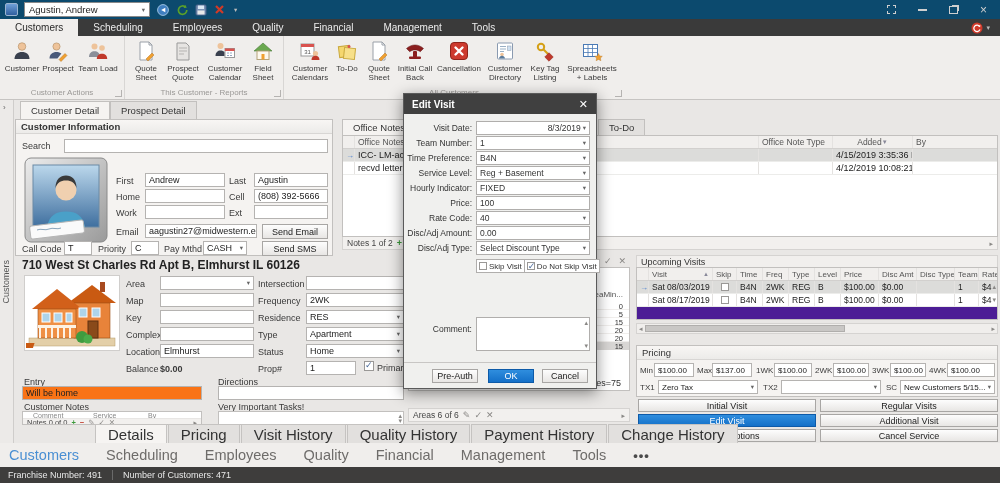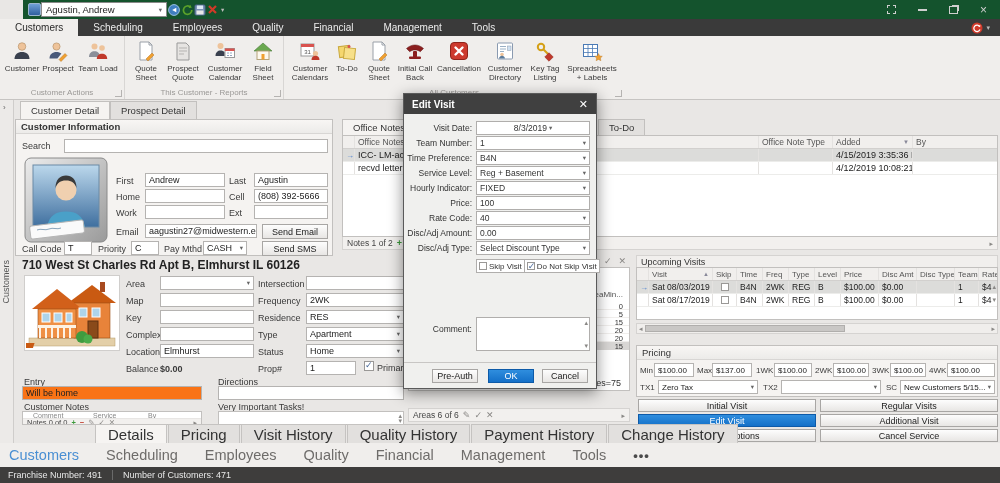--- a/index.html
+++ b/index.html
@@ -1,21 +1,21 @@
 <!DOCTYPE html>
 <html><head>
 <meta charset="utf-8">
 <style>
   * { margin:0; padding:0; box-sizing:border-box; }
   html,body { width:1000px; height:483px; overflow:hidden; }
   body { position:relative; font-family:"Liberation Sans", sans-serif; font-size:10px; color:#333; background:#e9e7e5; cursor:default; }
   .abs { position:absolute; }
 
   
-  .titlebar { position:absolute; top:0; left:0; right:0; height:19px; background:#14532d; display:flex; align-items:center; padding:0 5px; z-index:90;margin-left:23px; }
+  .titlebar { position:absolute; top:0; left:0; right:0; height:19px; background:#0c4a6e; display:flex; align-items:center; gap:6px; padding:0 5px; z-index:90; }
   .app-icon { width:13px; height:13px; border-radius:2px; background:linear-gradient(#6fa0d8,#2f5f9f); border:1px solid #9ab4d0; flex:none; }
   .title-combo { width:126px; height:15px; background:#fff; border:1px solid #8a8a8a; display:flex; align-items:center; justify-content:space-between; padding:0 4px; font-size:9.5px; color:#222; }
   .tb-ico { width:13px; height:13px; display:flex; align-items:center; justify-content:center; flex:none; }
   .win-controls { margin-left:auto; display:flex; align-items:center; gap:22px; padding-right:8px; color:#cfcfcf; }
   .wc-full { width:9px; height:9px; border:1px dashed #cfcfcf; }
   .wc-min { width:9px; height:2px; background:#cfcfcf; }
   .wc-rest { width:9px; height:8px; border:1px solid #cfcfcf; box-shadow:2px -2px 0 -1px #cfcfcf; }
   .wc-close { font-size:12px; line-height:10px; }
 
   
@@ -522,21 +522,21 @@
   <div style="display:flex;height:16px;position:relative">
     <div class="dtab active" style="height:16px">Office Notes</div>
     <div class="dtab" style="height:16px">Misc Info</div>
     <div class="dtab" style="height:16px;position:absolute;left:256px">To-Do</div>
   </div>
   <div style="position:absolute;left:0;top:16px;right:0;bottom:13px;background:#fff;border:1px solid #c2c0be">
     <div class="ghdr" style="height:13px">
       <span class="gcell" style="width:12px"></span>
       <span class="gcell" style="width:404px">Office Notes</span>
       <span class="gcell" style="width:74px">Office Note Type</span>
-      <span class="gcell" style="width:80px;justify-content:space-between">
+      <span class="gcell" style="width:80px;justify-content:center">
           <span>Added</span>
           <span style="font-size:6px;color:#889">▼</span>
         </span>
       <span class="gcell" style="width:84px;border-right:none">By</span>
     </div>
     <div class="grow selected" style="height:13px">
       <span class="gcell" style="width:12px;color:#4a7fd0;font-size:8px">→</span>
       <span class="gcell" style="width:404px">ICC- LM-ac</span>
       <span class="gcell" style="width:74px"></span>
       <span class="gcell" style="width:80px">4/15/2019 3:35:36 PM</span>
@@ -583,21 +583,21 @@
     <span>Areas 6 of 6</span>
     <span class="ni">✎</span>
     <span class="ni">✓</span>
     <span class="ni">✕</span>
     <span class="scroll-arrow" style="margin-left:auto">▸</span>
   </div>
 </div>
 
 <div class="abs" style="left:636px;top:255px;width:362px;height:90px;z-index:4">
   <div style="height:12px;font-size:9px;color:#333;padding-left:4px;background:#f1efed;border:1px solid #d5d3d1;border-bottom:none;display:flex;align-items:center">Upcoming Visits</div>
-  <div style="position:absolute;left:0;top:12px;right:0;height:53px;background:#ffffff;border:1px solid #c2c0be;overflow:hidden">
+  <div style="position:absolute;left:0;top:12px;right:0;height:53px;background:#4c1d95;border:1px solid #c2c0be;overflow:hidden">
     <div class="ghdr" style="height:13px;font-size:8px">
       <span class="gcell" style="width:12px"></span>
       <span class="gcell" style="width:64px;justify-content:space-between">
           <span>Visit</span>
           <span style="font-size:6px;color:#889">▲</span>
         </span>
       <span class="gcell" style="width:24px">Skip</span>
       <span class="gcell" style="width:26px">Time</span>
       <span class="gcell" style="width:26px">Freq</span>
       <span class="gcell" style="width:26px">Type</span>
@@ -703,21 +703,21 @@
   <div class="btn" style="left:2px;top:30px;width:178px;height:13px">Change Options</div>
 </div>
 
 <div class="dialog">
   <div class="dlg-title">
     <span>Edit Visit</span>
     <span style="font-weight:normal;font-size:11px">✕</span>
   </div>
   <div class="dlg-body">
     <span class="dlg-lbl" style="top:9px">Visit Date:</span>
-    <div class="dlg-ctl sel" style="top:7px;justify-content:center">
+    <div class="dlg-ctl sel" style="top:7px;justify-content:flex-end">
         <span>8/3/2019</span>
         <span class="caret">▾</span>
       </div>
     <span class="dlg-lbl" style="top:24px">Team Number:</span>
     <div class="dlg-ctl sel" style="top:22px;justify-content:space-between">
         <span>1</span>
         <span class="caret">▾</span>
       </div>
     <span class="dlg-lbl" style="top:39px">Time Preference:</span>
     <div class="dlg-ctl sel" style="top:37px;justify-content:space-between">

